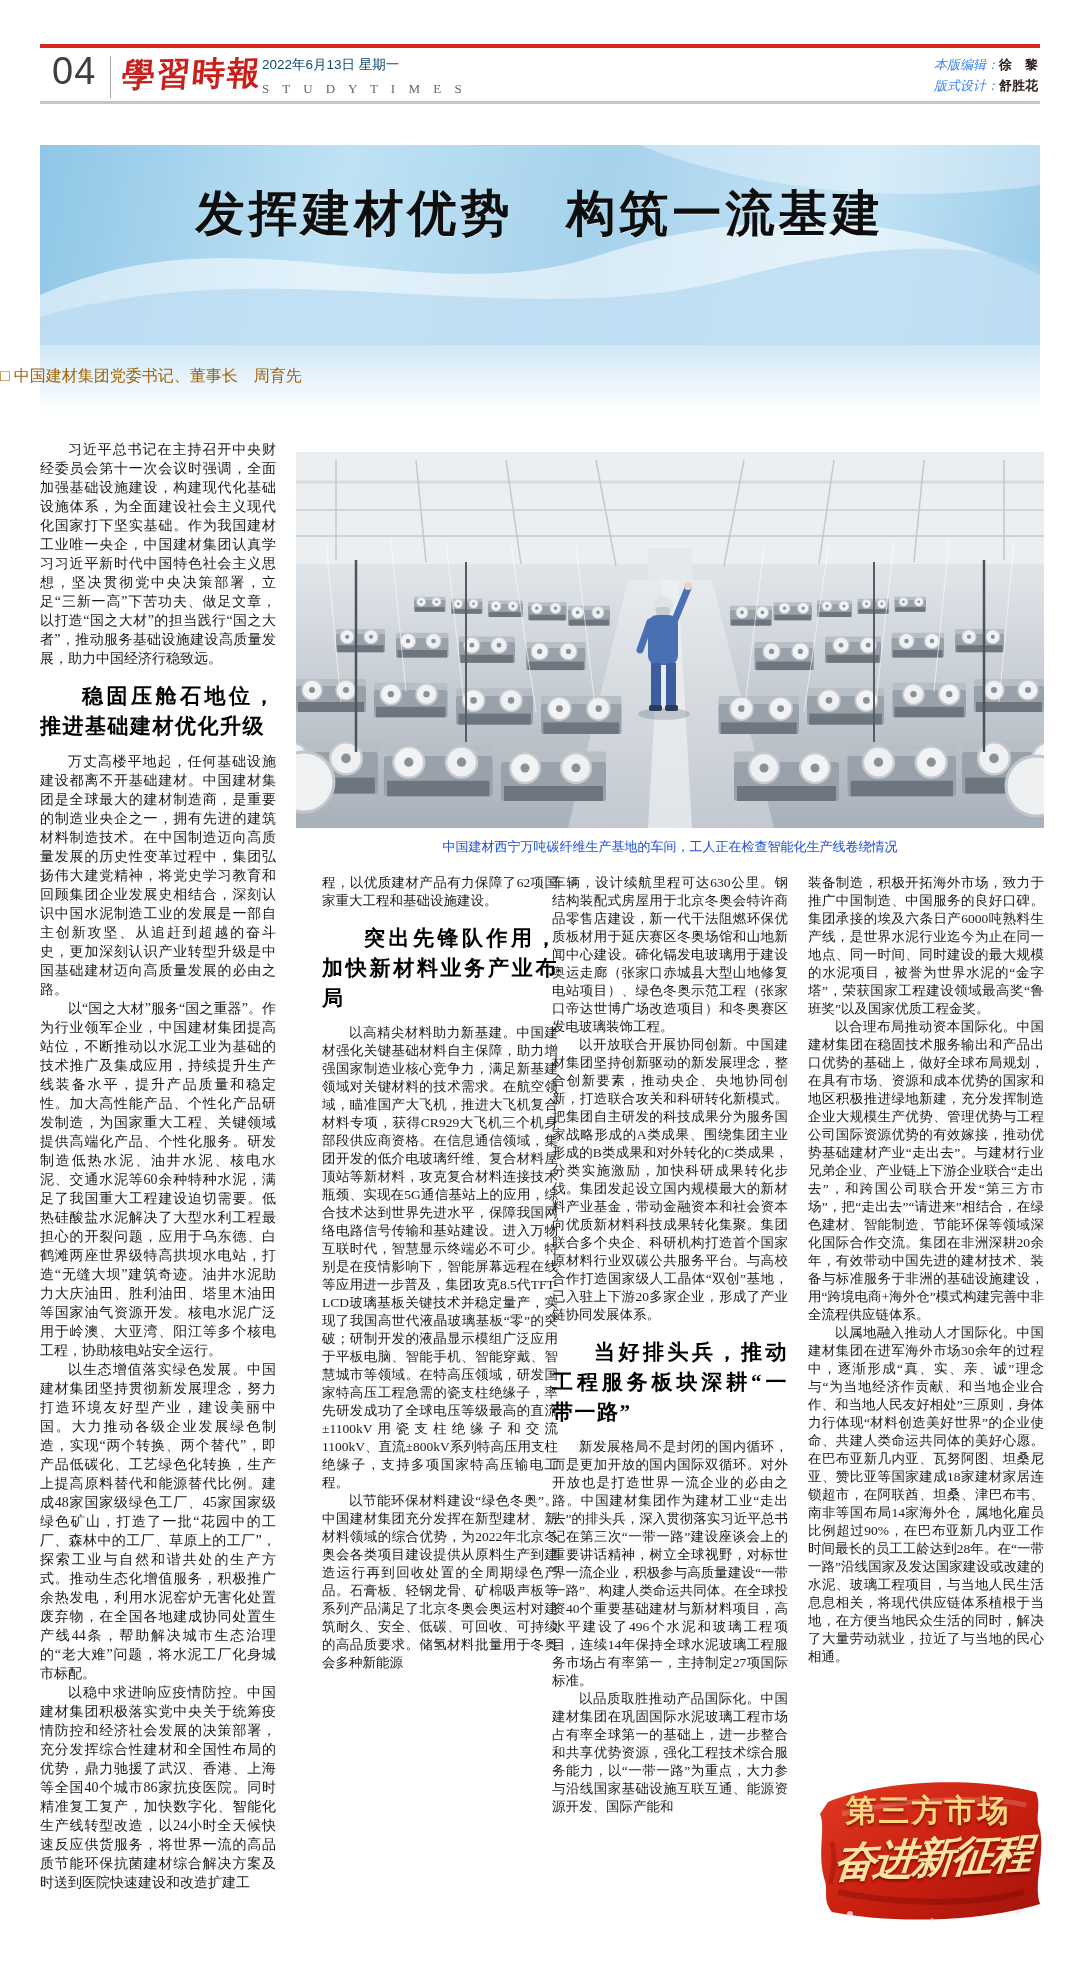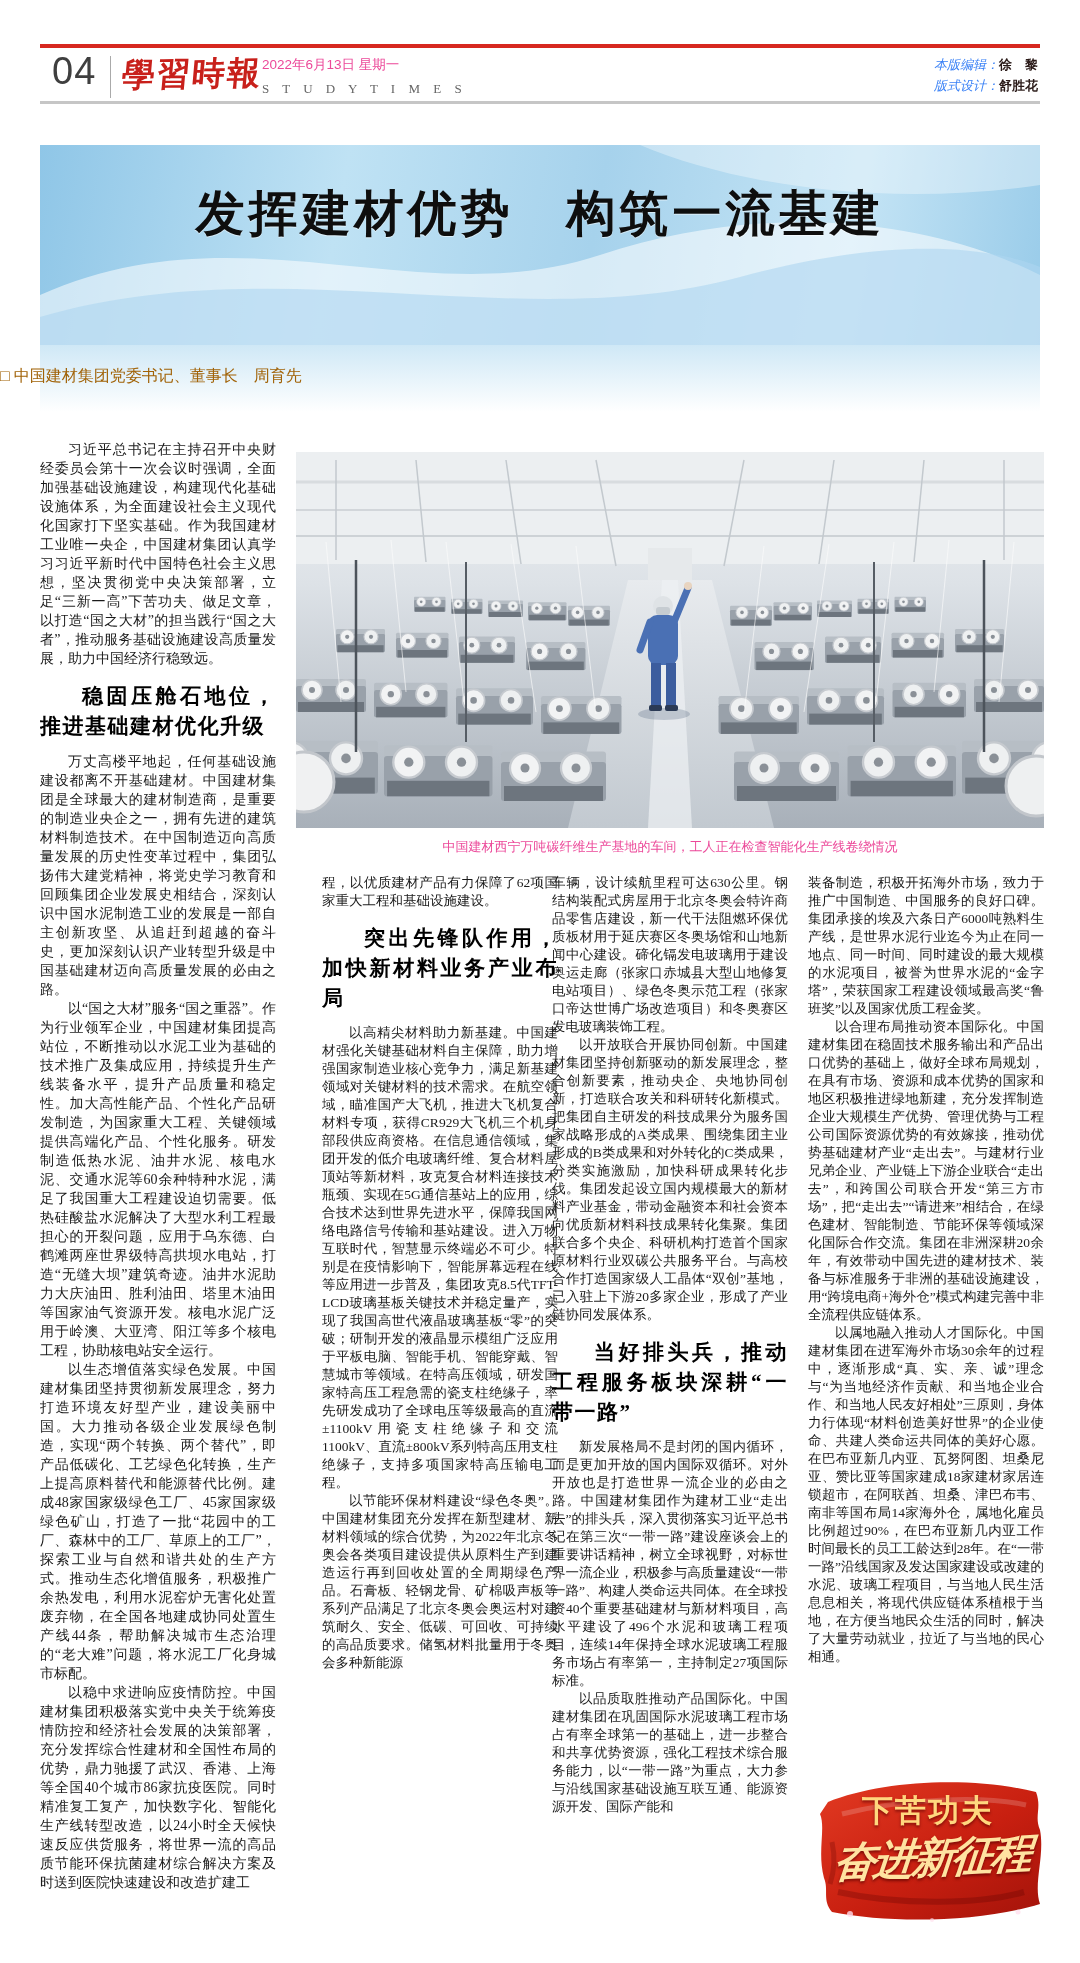--- a/index.html
+++ b/index.html
@@ -7,21 +7,21 @@
         font-family:"Liberation Serif","DejaVu Serif",serif;color:#1a1a1a;}
   
   .rule-red{position:absolute;left:40px;top:44px;width:1000px;height:4px;background:#d7281f;}
   .rule-gray{position:absolute;left:40px;top:101px;width:1000px;height:3px;background:#c6c6c6;}
   .pageno{position:absolute;left:52px;top:50px;font-family:"Liberation Sans","DejaVu Sans",sans-serif;
           font-size:38px;color:#3f3f3f;letter-spacing:1px;}
   .hdr-div{position:absolute;left:110px;top:56px;width:1px;height:42px;background:#aaa;}
   .masthead{position:absolute;left:122px;top:52px;font-size:33px;font-weight:bold;color:#c8201b;
             transform:skewX(-6deg) rotate(-1deg);letter-spacing:2px;}
   .hdr-block{position:absolute;left:262px;top:56px;}
-  .hdr-date{font-size:13.5px;color:#ec4899;font-family:"Liberation Sans","DejaVu Sans",sans-serif;}
+  .hdr-date{font-size:13.5px;color:#0c4a6e;font-family:"Liberation Sans","DejaVu Sans",sans-serif;}
   .hdr-en{margin-top:7px;font-size:13px;letter-spacing:5px;color:#666;}
   .editors{position:absolute;right:42px;top:54px;font-size:13px;line-height:21px;}
   .editors .lbl{color:#3b82f6;font-style:italic;}
   .editors .nm{color:#2a1a18;font-weight:bold;}
   
   .banner{position:absolute;left:40px;top:145px;width:1000px;height:200px;overflow:hidden;
           background:linear-gradient(100deg,#8fc6e7 0%,#bfe2f4 30%,#a6d2ec 55%,#c4e4f5 80%,#98cbe9 100%);}
   .banner svg{position:absolute;left:0;top:0;}
   .headline{position:absolute;left:0;top:36px;width:100%;text-align:center;font-size:49px;font-weight:900;
             color:#0e0e0e;letter-spacing:4px;text-shadow:0 1px 0 rgba(255,255,255,.5);}
@@ -33,21 +33,21 @@
   .c1{left:40px;top:440px;height:1492px;font-size:14px;line-height:19px;}
   .c2{left:296px;top:874px;height:1058px;font-size:13.5px;line-height:18px;margin-left:26px;}
   .c3{left:552px;top:874px;height:1058px;font-size:13.5px;line-height:18px;}
   .c4{left:808px;top:874px;height:896px;font-size:13.5px;line-height:18px;}
   .col p{margin:0;text-indent:2em;}
   .col p.cont{text-indent:0;}
   .col h3{margin:13px 0 11px;font-size:21px;line-height:30px;font-weight:bold;color:#000;
           text-indent:2em;letter-spacing:1.5px;text-align:justify;}
   
   .photo{position:absolute;left:296px;top:452px;width:748px;height:376px;overflow:hidden;background:#cdd3d9;}
-  .caption{position:absolute;left:296px;top:838px;width:748px;text-align:center;font-size:13px;color:#ec4899;}
+  .caption{position:absolute;left:296px;top:838px;width:748px;text-align:center;font-size:13px;color:#1d4ed8;}
   
   .badge{position:absolute;left:812px;top:1772px;width:232px;height:152px;}
   .badge svg{position:absolute;left:0;top:0;}
   .badge-l1{position:absolute;left:0;top:18px;width:100%;text-align:center;font-size:31px;font-weight:900;
             color:#ffd77e;letter-spacing:2px;text-shadow:0 2px 3px rgba(90,0,0,.65);}
   .badge-l2{position:absolute;left:4px;top:58px;width:100%;text-align:center;font-size:42px;font-weight:900;
             font-style:italic;color:#ffe3a1;letter-spacing:-3px;transform:skewX(-8deg) rotate(-3deg);
             text-shadow:0 2px 3px rgba(90,0,0,.7);}
 </style>
 </head>
@@ -213,17 +213,17 @@
         </linearGradient>
       </defs>
       <path d="M16,30 C70,8 160,4 224,20 C230,36 222,44 228,58 C233,84 221,112 228,132 C170,150 80,152 20,140 C10,128 17,118 12,106 C5,80 14,56 8,42 Z" fill="url(#flagGrad)"></path>
       <path d="M30,42 C90,27 170,23 214,33" stroke="rgba(255,255,255,0.18)" stroke-width="5" fill="none"></path>
       <path d="M26,120 C90,134 170,132 212,120" stroke="rgba(90,0,0,0.28)" stroke-width="6" fill="none"></path>
       <path d="M20,70 C24,88 22,100 18,112" stroke="rgba(90,0,0,0.25)" stroke-width="5" fill="none"></path>
       <circle cx="38" cy="142" r="3" fill="rgba(255,220,235,0.8)"></circle>
       <circle cx="206" cy="140" r="2.5" fill="rgba(255,220,235,0.7)"></circle>
       <circle cx="120" cy="148" r="2" fill="rgba(255,220,235,0.6)"></circle>
     </svg>
-    <div class="badge-l1">下苦功夫</div>
+    <div class="badge-l1">第三方市场</div>
     <div class="badge-l2">奋进新征程</div>
   </div>
 
 </div>
 
 </body></html>

